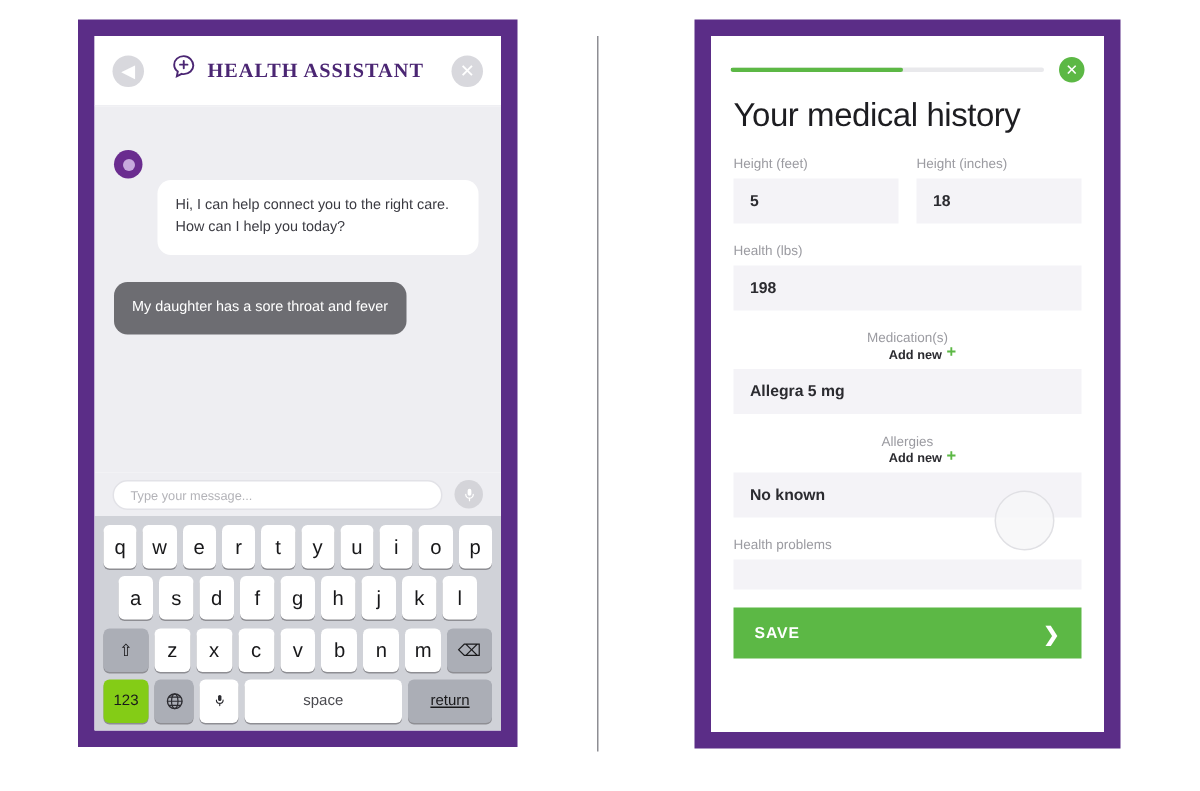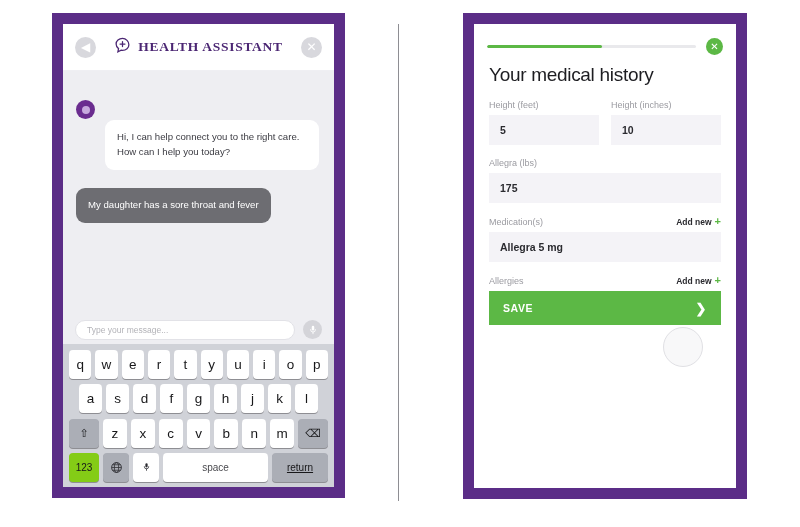--- a/index.html
+++ b/index.html
@@ -222,36 +222,37 @@
     width: 17px; height: 17px;
     border-radius: 50%;
     background: #5cb845;
     color: #ffffff;
     font-size: 10px;
     display: flex; align-items: center; justify-content: center;
     flex: 0 0 auto;
     cursor: pointer;
   }
   .form-title {
-    font-size: 19px;
+    font-size: 22px;
     color: #1d1d21;
     padding: 9px 15px 0 15px;
     letter-spacing: -0.3px;
   }
   .form-fields { padding: 14px 15px 0 15px; }
   .field-label {
     font-size: 9px;
     color: #9b9ba1;
     margin-bottom: 5px;
   }
   .field-label-row {
     display: flex;
     align-items: center;
     justify-content: space-between;
     margin-bottom: 5px;
+    flex-direction: column;
   }
   .add-new {
     font-size: 8.5px;
     font-weight: bold;
     color: #2b2b30;
     display: flex;
     align-items: center;
     gap: 3px;
     cursor: pointer;
     margin-left: 20px;
@@ -426,27 +427,27 @@
 
     <div class="form-fields">
 
       <div class="two-col">
         <div>
           <div class="field-label">Height (feet)</div>
           <div class="input-box">5</div>
         </div>
         <div>
           <div class="field-label">Height (inches)</div>
-          <div class="input-box">10</div>
+          <div class="input-box">18</div>
         </div>
       </div>
 
       <div>
-        <div class="field-label">Allegra (lbs)</div>
-        <div class="input-box">175</div>
+        <div class="field-label">Health (lbs)</div>
+        <div class="input-box">198</div>
       </div>
 
       <div>
         <div class="field-label-row">
           <span class="field-label" style="margin:0">Medication(s)</span>
           <span class="add-new">
             <span>Add new</span>
             <span class="plus">+</span>
           </span>
         </div>
@@ -454,22 +455,27 @@
       </div>
 
       <div>
         <div class="field-label-row">
           <span class="field-label" style="margin:0">Allergies</span>
           <span class="add-new">
             <span>Add new</span>
             <span class="plus">+</span>
           </span>
         </div>
-      </div>
-
+        <div class="input-box">No known</div>
+      </div>
+
+      <div>
+        <div class="field-label">Health problems</div>
+        <div class="input-box empty"></div>
+      </div>
 
     </div>
 
     <div class="save-btn">
       <span>SAVE</span>
       <span class="save-chevron">❯</span>
     </div>
 
   </div>
 </div>

